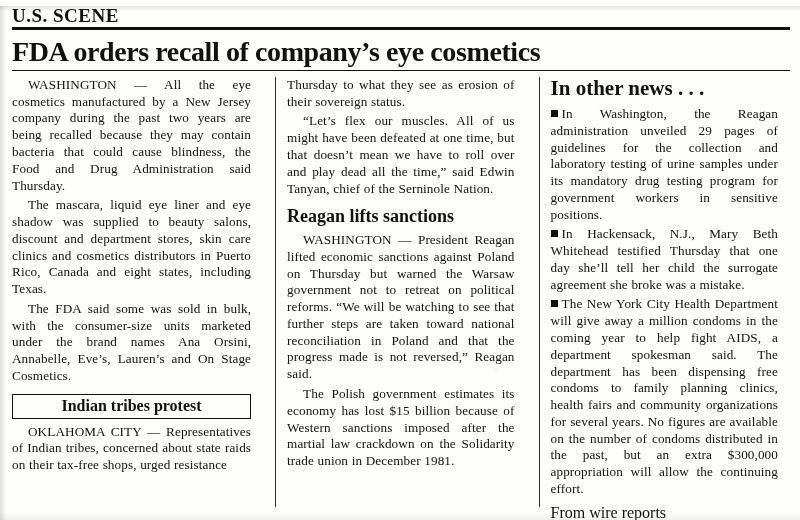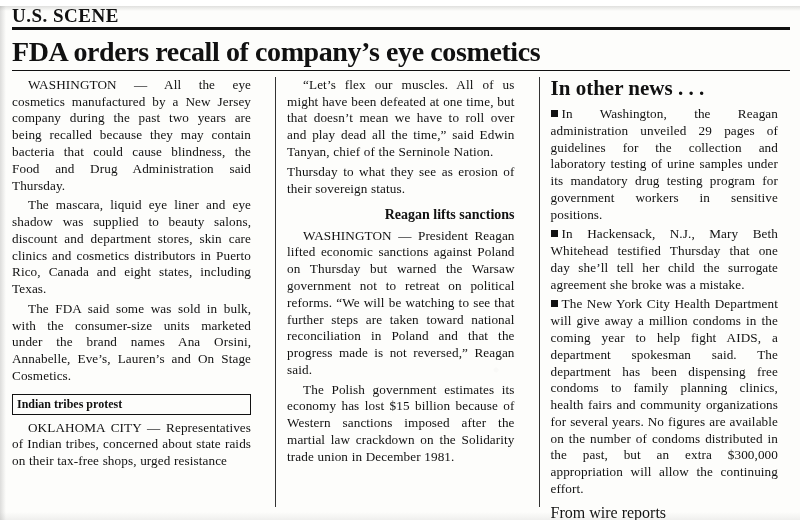--- a/index.html
+++ b/index.html
@@ -86,33 +86,33 @@
     word-spacing: 0.2px;
   }
   p.body + p.body {
     margin-top: 3px;
   }
   p.body.noindent { text-indent: 0; }
 
   .subhead {
     font-family: "Liberation Serif", serif;
     font-weight: bold;
-    font-size: 14px;
+    font-size: 18px;
     line-height: 1.1;
     margin: 10px 0 5px 0;
-    text-align: right;
   }
   .boxed-subhead {
     display: block;
     border: 1.6px solid #111;
     font-weight: bold;
-    font-size: 12px;
+    font-size: 16px;
     padding: 3px 4px 4px 4px;
     margin: 9px 0 5px 0;
     line-height: 1;
+    text-align: center;
   }
   .inothernews {
     font-family: "Liberation Serif", serif;
     font-weight: bold;
     font-size: 21px;
     margin: 0 0 6px 0;
     line-height: 1.1;
   }
   .bullet {
     display: inline-block;
@@ -165,22 +165,22 @@
     <div class="col">
       <p class="body">WASHINGTON — All the eye cosmetics manufactured by a New Jersey company during the past two years are being recalled because they may contain bacteria that could cause blindness, the Food and Drug Administration said Thursday.</p>
       <p class="body">The mascara, liquid eye liner and eye shadow was supplied to beauty salons, discount and department stores, skin care clinics and cosmetics distributors in Puerto Rico, Canada and eight states, including Texas.</p>
       <p class="body">The FDA said some was sold in bulk, with the consumer-size units marketed under the brand names Ana Orsini, Annabelle, Eve’s, Lauren’s and On Stage Cosmetics.</p>
       <div class="boxed-subhead">Indian tribes protest</div>
       <p class="body">OKLAHOMA CITY — Representatives of Indian tribes, concerned about state raids on their tax-free shops, urged resistance</p>
     </div>
 
     <div class="col">
       <div class="col-sep" style="left:0"></div>
+      <p class="body noindent">Thursday to what they see as erosion of their sovereign status.</p>
       <p class="body">“Let’s flex our muscles. All of us might have been defeated at one time, but that doesn’t mean we have to roll over and play dead all the time,” said Edwin Tanyan, chief of the Serninole Nation.</p>
-      <p class="body noindent">Thursday to what they see as erosion of their sovereign status.</p>
       <div class="subhead">Reagan lifts sanctions</div>
       <p class="body">WASHINGTON — President Reagan lifted economic sanctions against Poland on Thursday but warned the Warsaw government not to retreat on political reforms. “We will be watching to see that further steps are taken toward national reconciliation in Poland and that the progress made is not reversed,” Reagan said.</p>
       <p class="body">The Polish government estimates its economy has lost $15 billion because of Western sanctions imposed after the martial law crackdown on the Solidarity trade union in December 1981.</p>
     </div>
 
     <div class="col">
       <div class="col-sep" style="left:0"></div>
       <div class="inothernews">In other news . . .</div>
 
       <p class="body noindent"><span class="bullet"></span><span>In Washington, the Reagan administration unveiled 29 pages of guidelines for the collection and laboratory testing of urine samples under its mandatory drug testing program for government workers in sensitive positions.</span></p>

